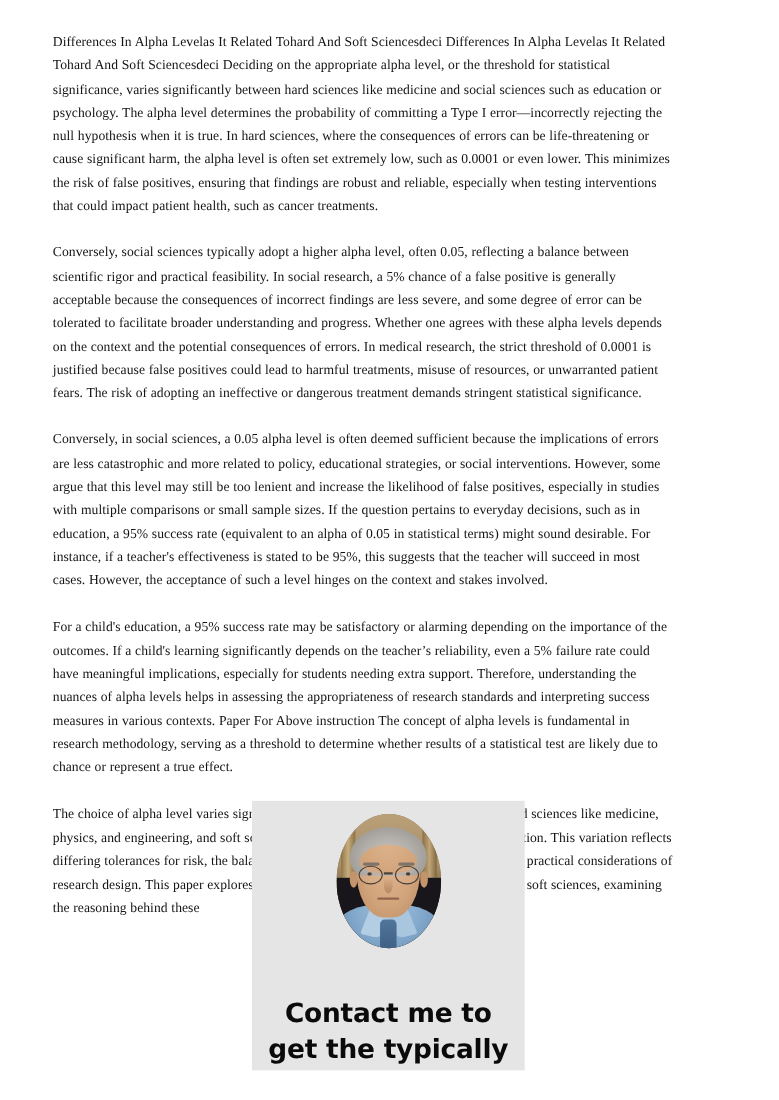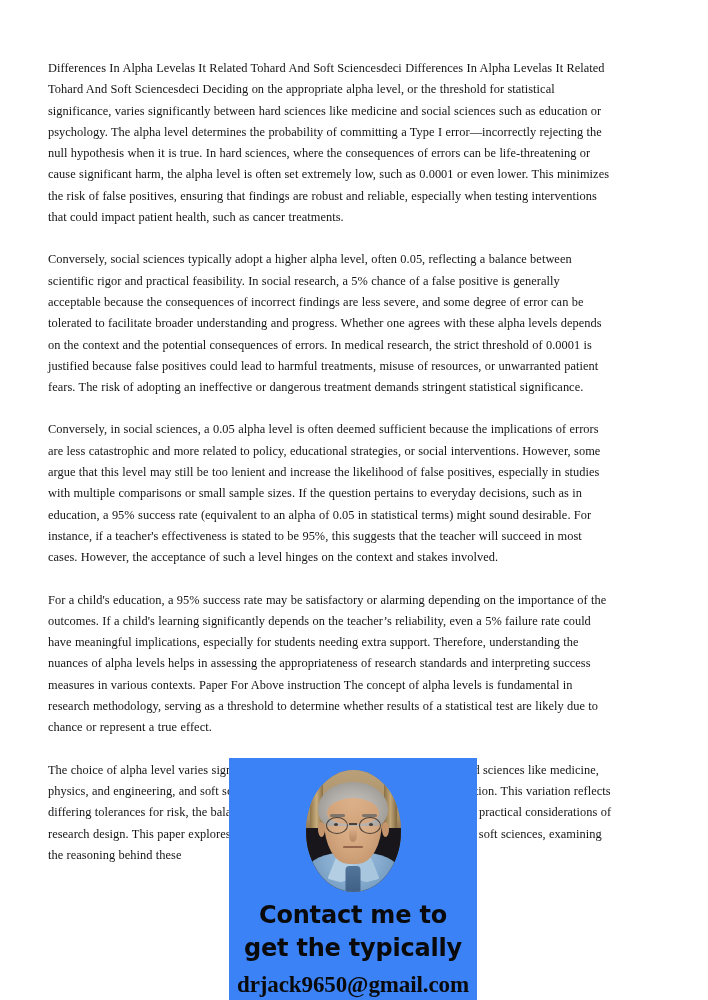--- a/index.html
+++ b/index.html
@@ -16,21 +16,20 @@
     position: relative;
   }
 
   #page {
     position: absolute;
     left: 0;
     top: 0;
     width: 708px;
     height: 728px;
     background: #ffffff;
-    margin-top: 30px;
   }
 
   #doc-body {
     position: absolute;
     left: 48px;
     top: 28px;
     width: 566px;
   }
 
   .para {
@@ -45,26 +44,27 @@
     word-spacing: 0.2px;
   }
 
   
   #contact-overlay {
     position: absolute;
     left: 229px;
     top: 728px;
     width: 248px;
     height: 245px;
-    background: #3b82f6;
+    background: #e5e5e5;
     overflow: hidden;
     z-index: 20;
     display: flex;
     flex-direction: column;
     align-items: center;
+    gap: 36px;
   }
 
   #portrait {
     position: relative;
     margin-top: 12px;
     width: 95px;
     height: 122px;
     border-radius: 50% / 50%;
     overflow: hidden;
     background: #8d7a5e;

